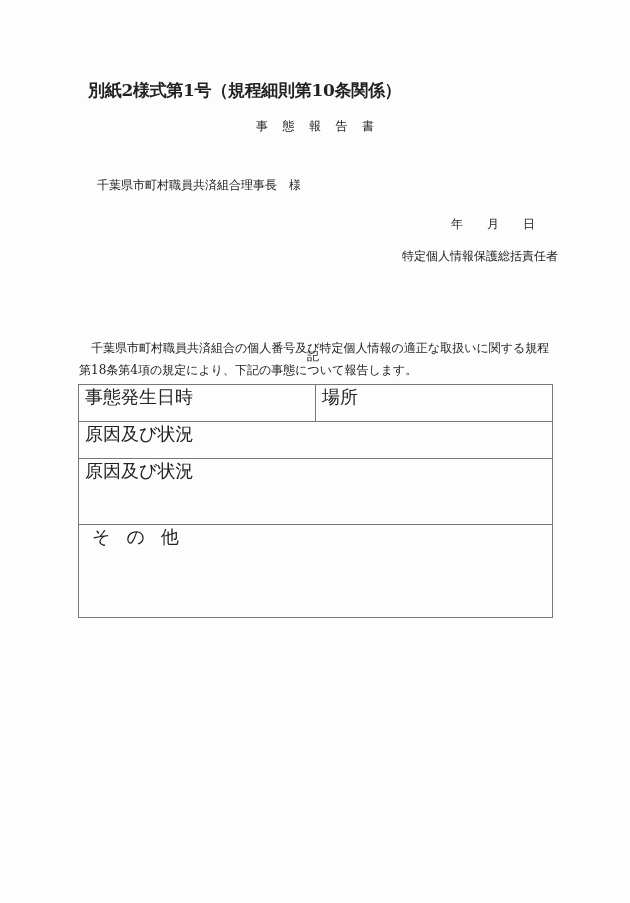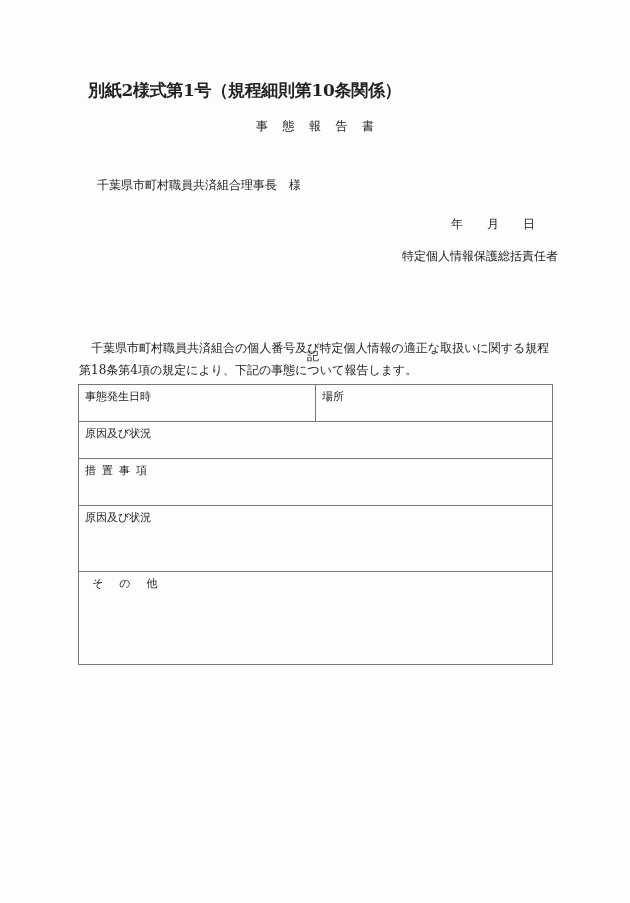--- a/index.html
+++ b/index.html
@@ -49,21 +49,21 @@
       position: absolute;
       left: 78px; top: 384px;
       width: 474px;
       border-collapse: collapse;
       table-layout: fixed;
     }
     table.report td {
       border: 1.5px solid #777;
       vertical-align: top;
       padding: 4px 6px 16px 6px;
-      font-size: 11px;
+      font-size: 18px;
       line-height: 16px;
       color: #222;
       box-sizing: border-box;
     }
     .spaced-4 { letter-spacing: 6px; }
     .spaced-3 { letter-spacing: 16px; margin-left: 7px; }
   </style>
 </head>
 <body>
 
@@ -105,25 +105,20 @@
     </td>
     <td>
       <span>場所</span>
     </td>
   </tr>
   <tr style="height:32px">
     <td colspan="2">
       <span>原因及び状況</span>
     </td>
   </tr>
-  <tr style="height:47px">
-    <td colspan="2">
-      <span class="spaced-4">措置事項</span>
-    </td>
-  </tr>
   <tr style="height:66px">
     <td colspan="2">
       <span>原因及び状況</span>
     </td>
   </tr>
   <tr style="height:93px">
     <td colspan="2">
       <span class="spaced-3">その他</span>
     </td>
   </tr>

